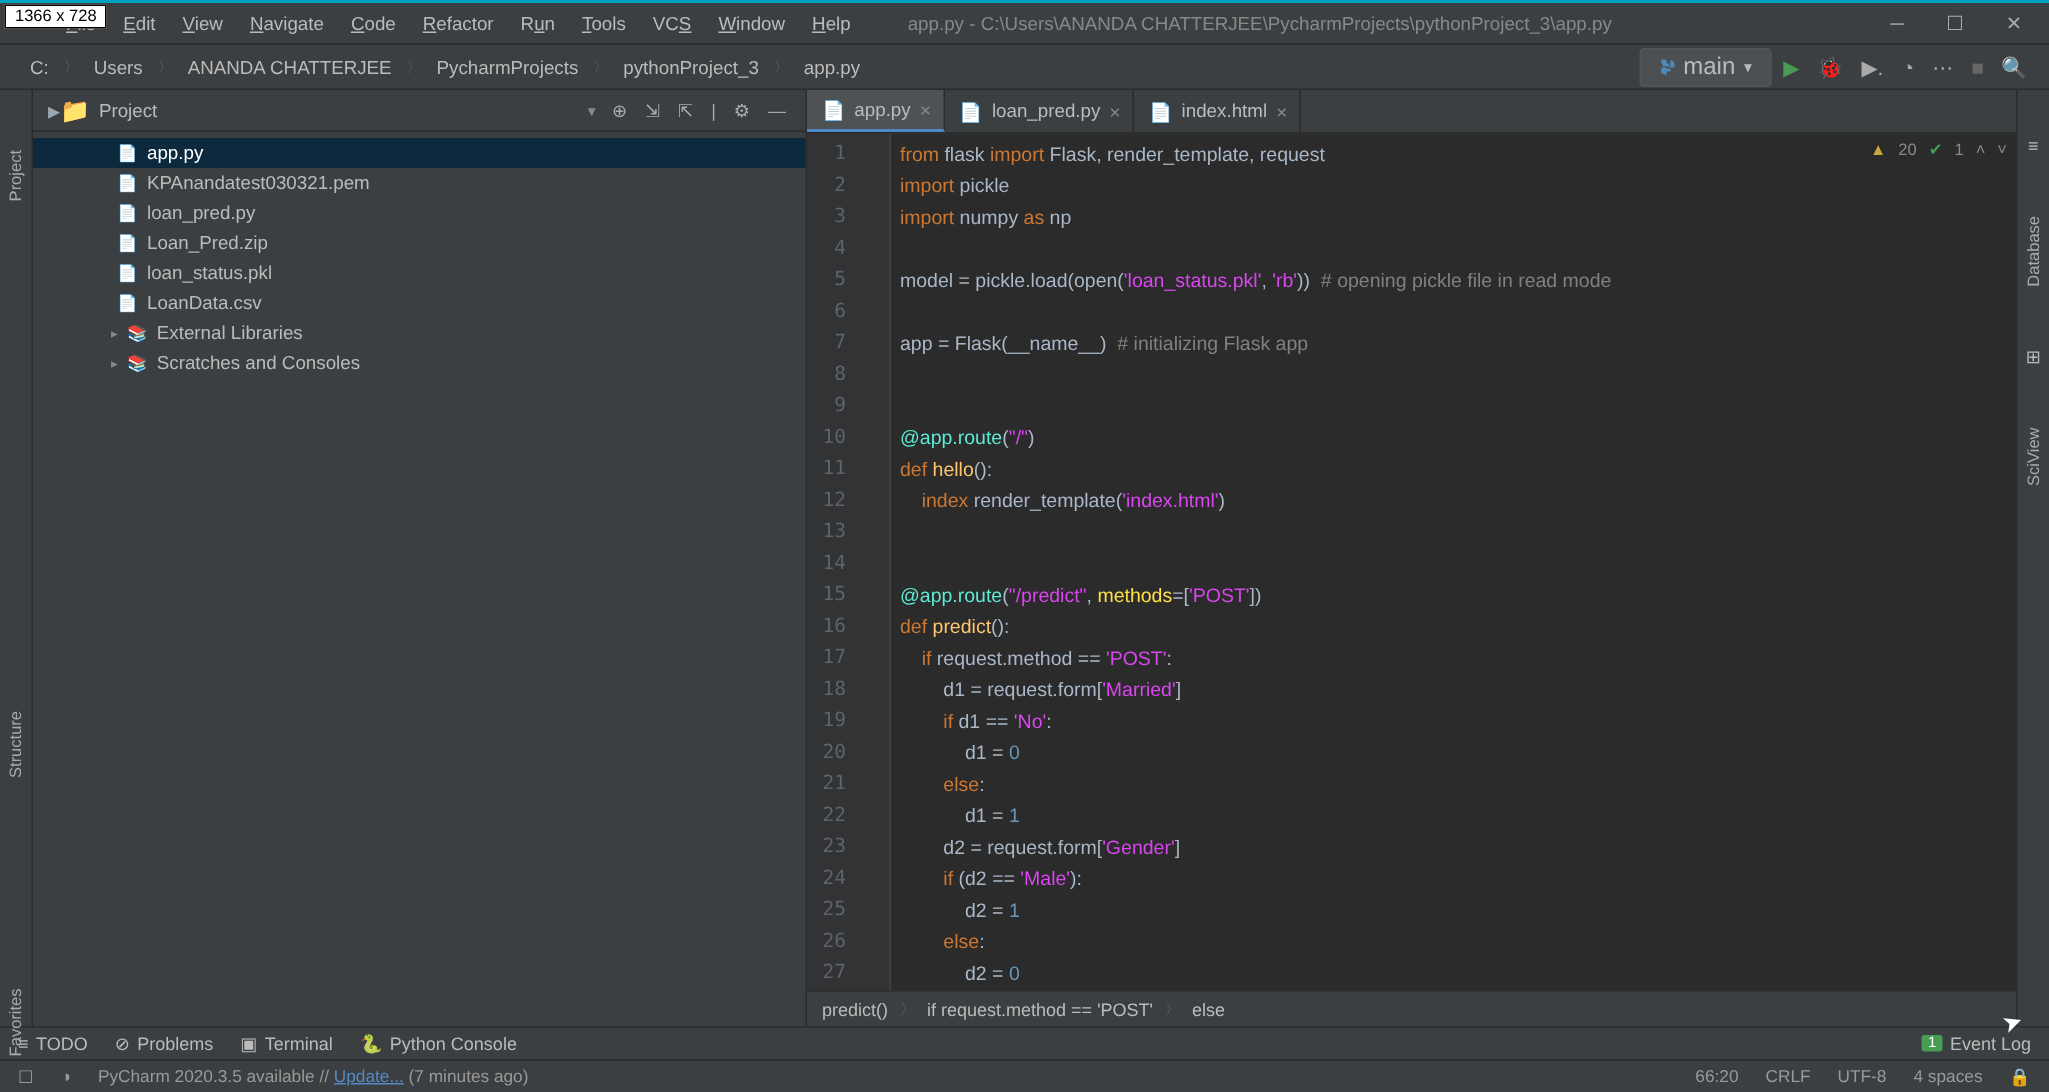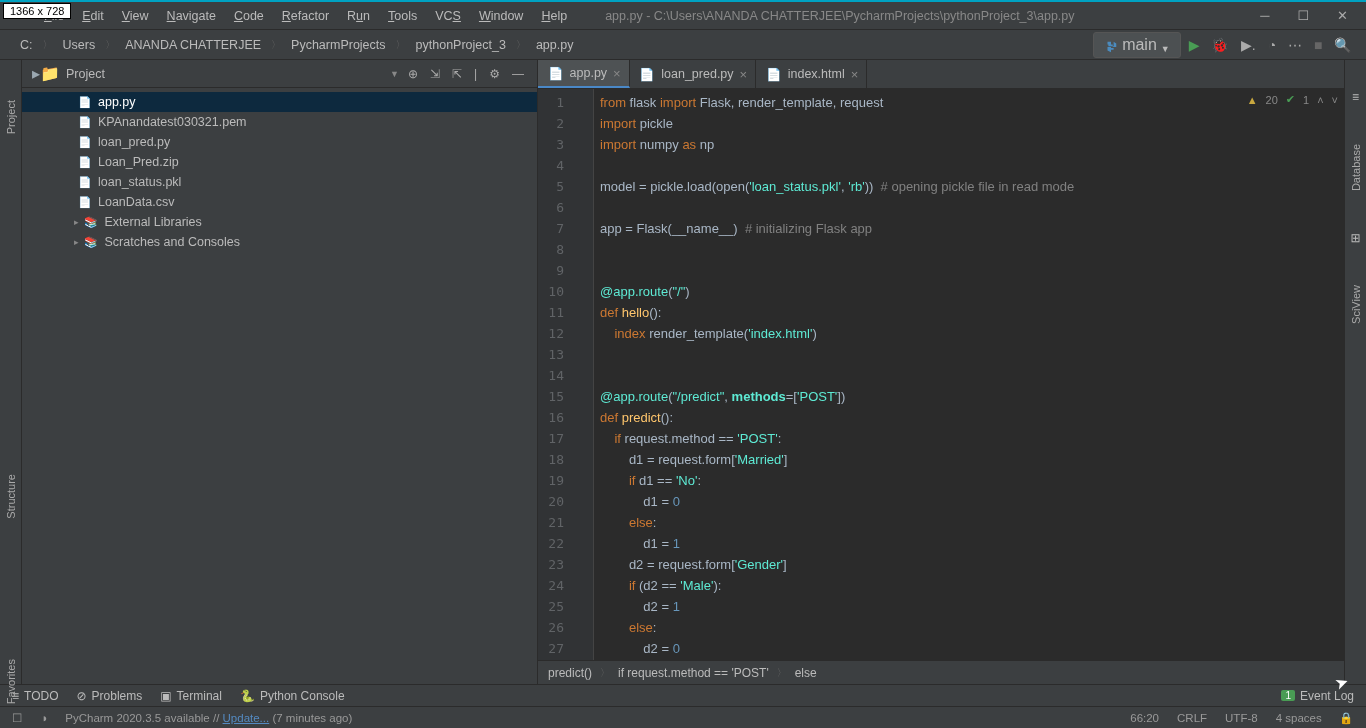--- a/index.html
+++ b/index.html
@@ -9,21 +9,21 @@
 .menus { display:flex; gap:2px; margin-left:36px; }
 .menu-item { font-size:12.5px; padding:3px 8px; color:#bbb; cursor:pointer; }
 .menu-item u { text-decoration:underline; }
 .title-text { margin-left:30px; font-size:12.5px; color:#888; flex:1; text-align:left; }
 .win-controls { display:flex; gap:28px; padding:0 18px; }
 .win-btn { color:#aaa; font-size:13px; cursor:pointer; }
 .toolbar { height:30px; background:#3c3f41; display:flex; align-items:center; border-bottom:1px solid #2b2b2b; }
 .breadcrumb { display:flex; align-items:center; margin-left:14px; gap:4px; flex:1; }
 .crumb { font-size:12.5px; color:#bbb; padding:2px 6px; }
 .chev { color:#666; font-size:10px; }
-.run-cfg { display:flex; align-items:flex-end; gap:4px; background:#4c5052; border:1px solid #555; border-radius:3px; padding:3px 10px; margin-right:8px; }
+.run-cfg { display:flex; align-items:center; gap:4px; background:#4c5052; border:1px solid #555; border-radius:3px; padding:3px 10px; margin-right:8px; }
 .toolbar-btns { display:flex; gap:12px; padding-right:14px; align-items:center; }
 .tbtn { color:#aaa; font-size:14px; cursor:pointer; }
 .tbtn.green { color:#499c54; }
 .tbtn.grey { color:#666; }
 .main { display:flex; height:calc(728px - 30px - 30px - 22px - 22px); }
 .left-gutter { width:22px; background:#3c3f41; border-right:1px solid #2b2b2b; display:flex; flex-direction:column; align-items:center; padding-top:40px; gap:140px; }
 .gutter-label { writing-mode:vertical-rl; transform:rotate(180deg); font-size:11px; color:#aaa; cursor:pointer; display:flex; align-items:center; gap:4px; }
 .right-gutter { width:22px; background:#3c3f41; border-left:1px solid #2b2b2b; display:flex; flex-direction:column; align-items:center; padding-top:30px; gap:40px; }
 .project-panel { width:516px; background:#3c3f41; border-right:1px solid #2b2b2b; display:flex; flex-direction:column; }
 .panel-hdr { height:28px; display:flex; align-items:center; padding:0 10px; border-bottom:1px solid #2b2b2b; gap:6px; }
@@ -39,26 +39,26 @@
 .tab { display:flex; align-items:center; padding:0 8px 0 10px; gap:6px; font-size:12.5px; color:#bbb; border-right:1px solid #2b2b2b; cursor:pointer; }
 .tab.active { background:#4e5254; border-bottom:2px solid #4a88c7; }
 .tab-close { color:#888; font-size:13px; }
 .code-area { flex:1; display:flex; overflow:hidden; position:relative; }
 .gutter { width:44px; background:#313335; padding-top:3px; }
 .line-no { text-align:right; padding-right:18px; font-family:"Consolas",monospace; font-size:13px; color:#606366; height:21px; line-height:21px; }
 .fold-gutter { width:12px; background:#313335; border-right:1px solid #444; position:relative; }
 .code { flex:1; padding:3px 6px; font-family:"Consolas",monospace; font-size:13px; color:#a9b7c6; overflow:hidden; }
 .code-line { height:21px; line-height:21px; white-space:pre; }
 .kw { color:#cc7832; }
-.str { color:#5eead4; }
+.str { color:#d946ef; }
 .com { color:#808080; }
 .fn { color:#ffc66d; }
 .dec { color:#5eead4; }
 .num { color:#6897bb; }
-.self { color:#5eead4;font-weight:bold; }
+.self { color:#fde047; }
 .status-top { position:absolute; right:6px; top:4px; display:flex; gap:8px; align-items:center; font-size:11px; color:#888; }
 .warn-icon { color:#c9a83f; }
 .ok-icon { color:#499c54; }
 .code-crumb { height:24px; background:#3c3f41; border-top:1px solid #2b2b2b; display:flex; align-items:center; padding:0 10px; gap:8px; font-size:12px; color:#bbb; }
 .tool-bar { height:22px; background:#3c3f41; border-top:1px solid #2b2b2b; display:flex; align-items:center; padding:0 12px; gap:18px; }
 .tool-item { display:flex; align-items:center; gap:5px; font-size:12px; color:#bbb; cursor:pointer; }
 .tool-spacer { flex:1; }
 .event-badge { background:#499c54; color:#fff; border-radius:2px; padding:0 4px; font-size:10px; }
 .status-bar { height:22px; background:#3c3f41; border-top:1px solid #2b2b2b; display:flex; align-items:center; padding:0 12px; gap:18px; font-size:11.5px; color:#999; }
 .status-link { text-decoration:underline; color:#548ac1; cursor:pointer; }

